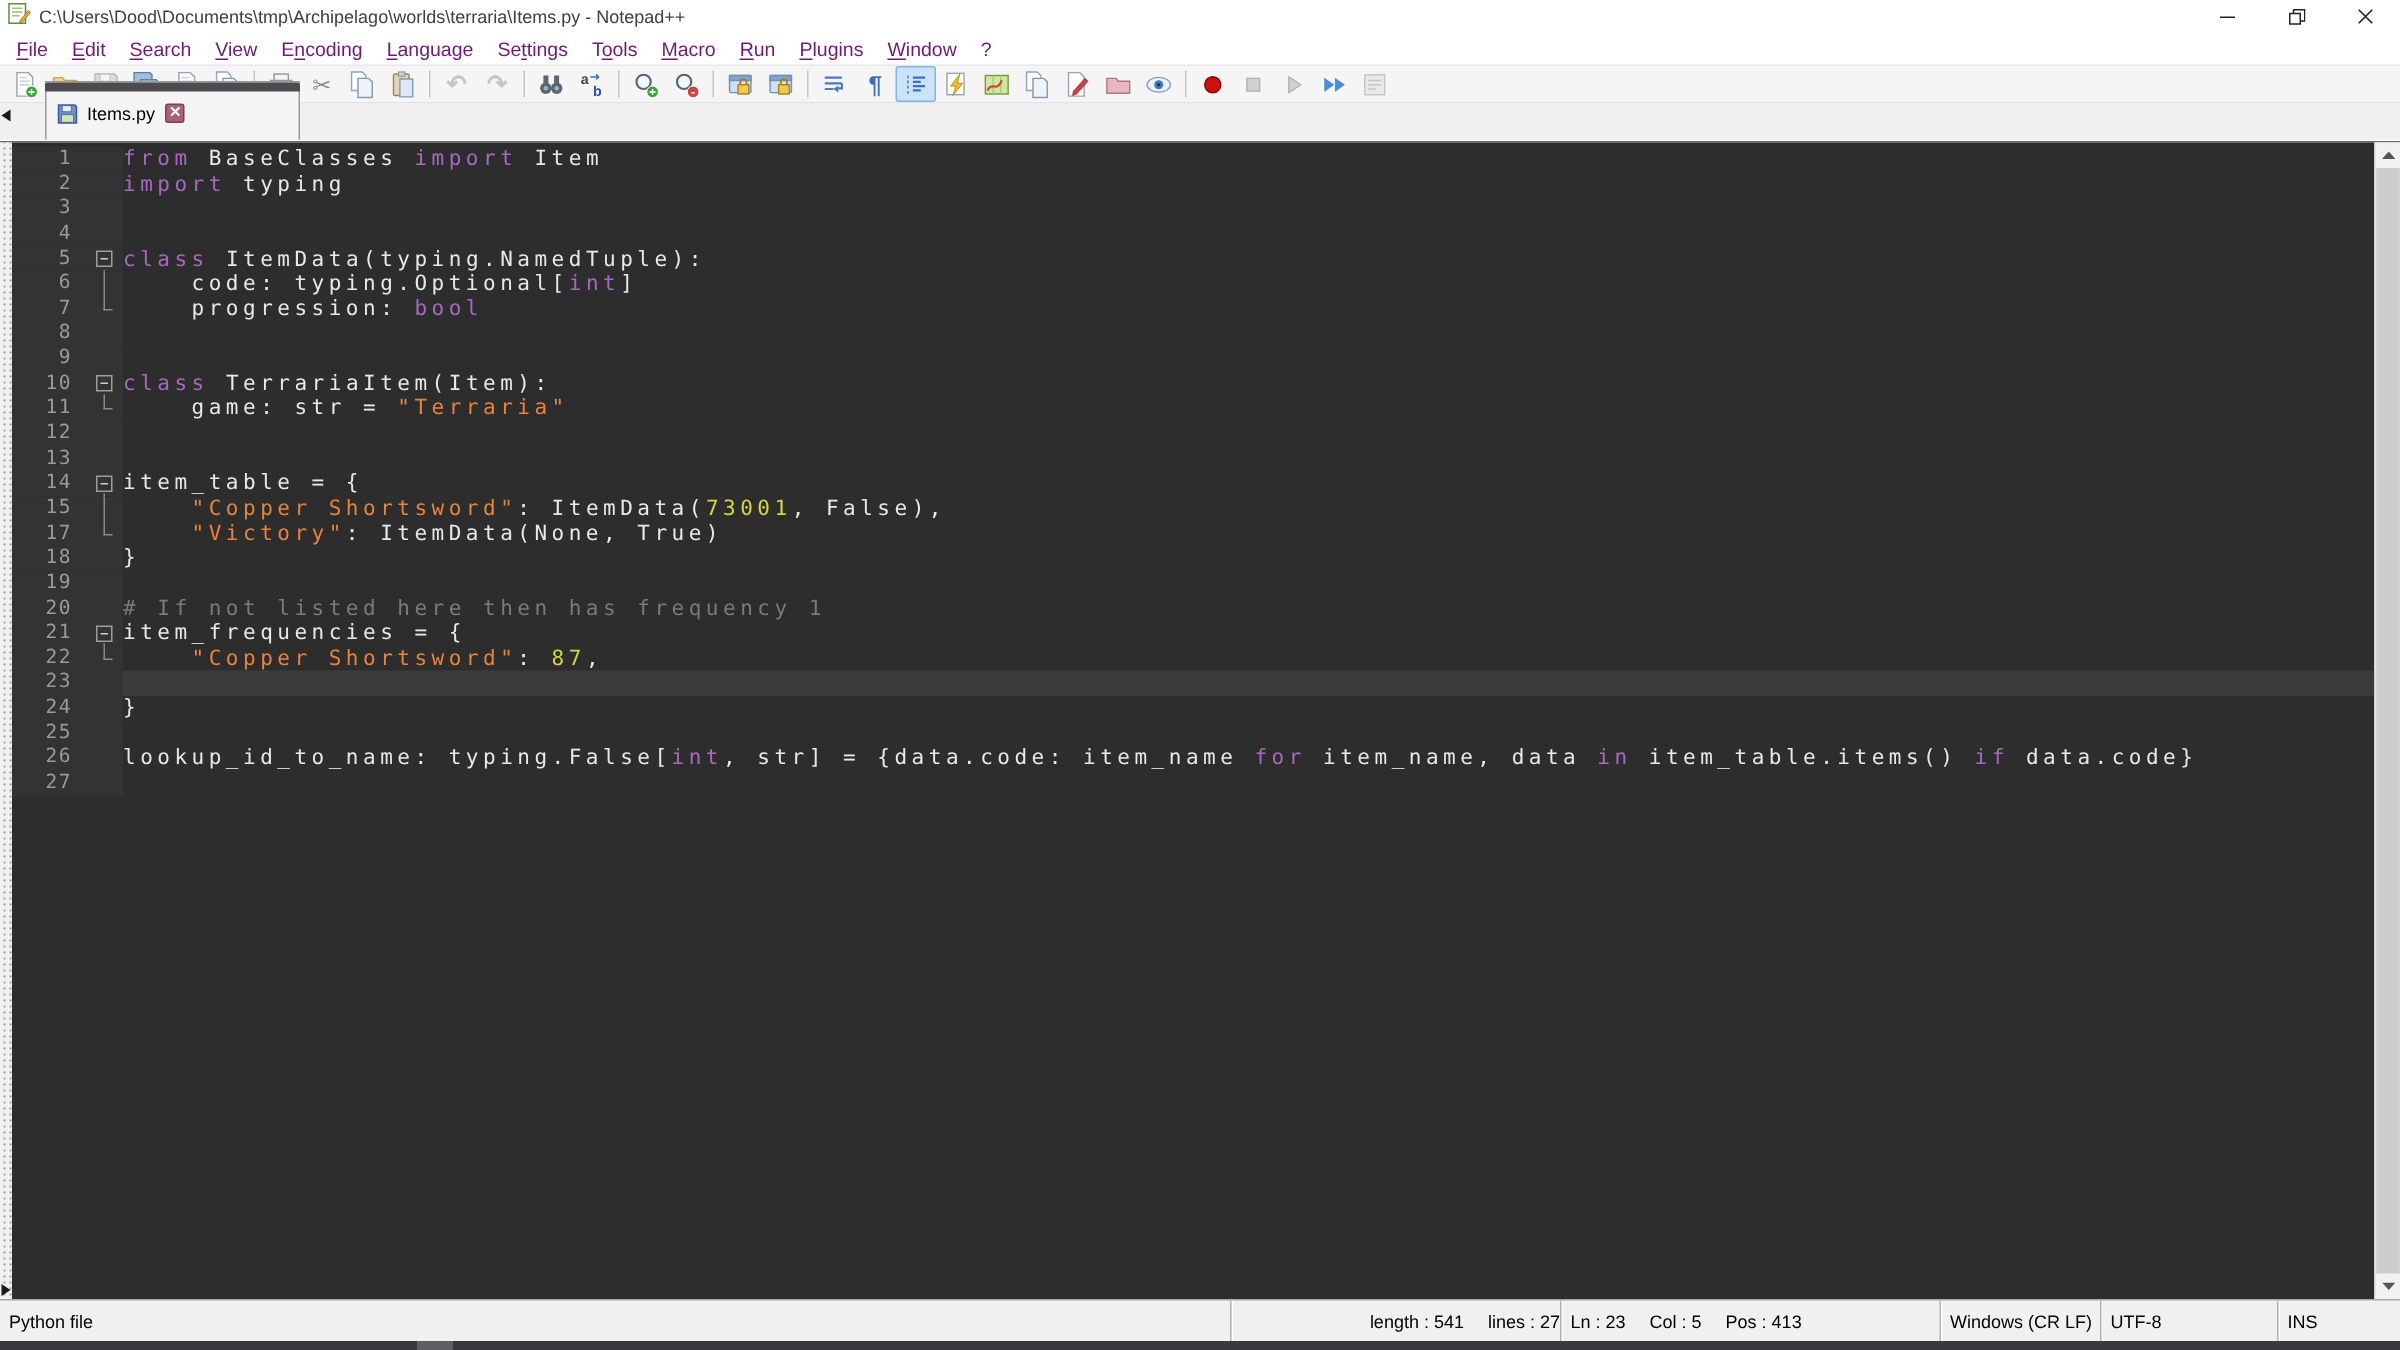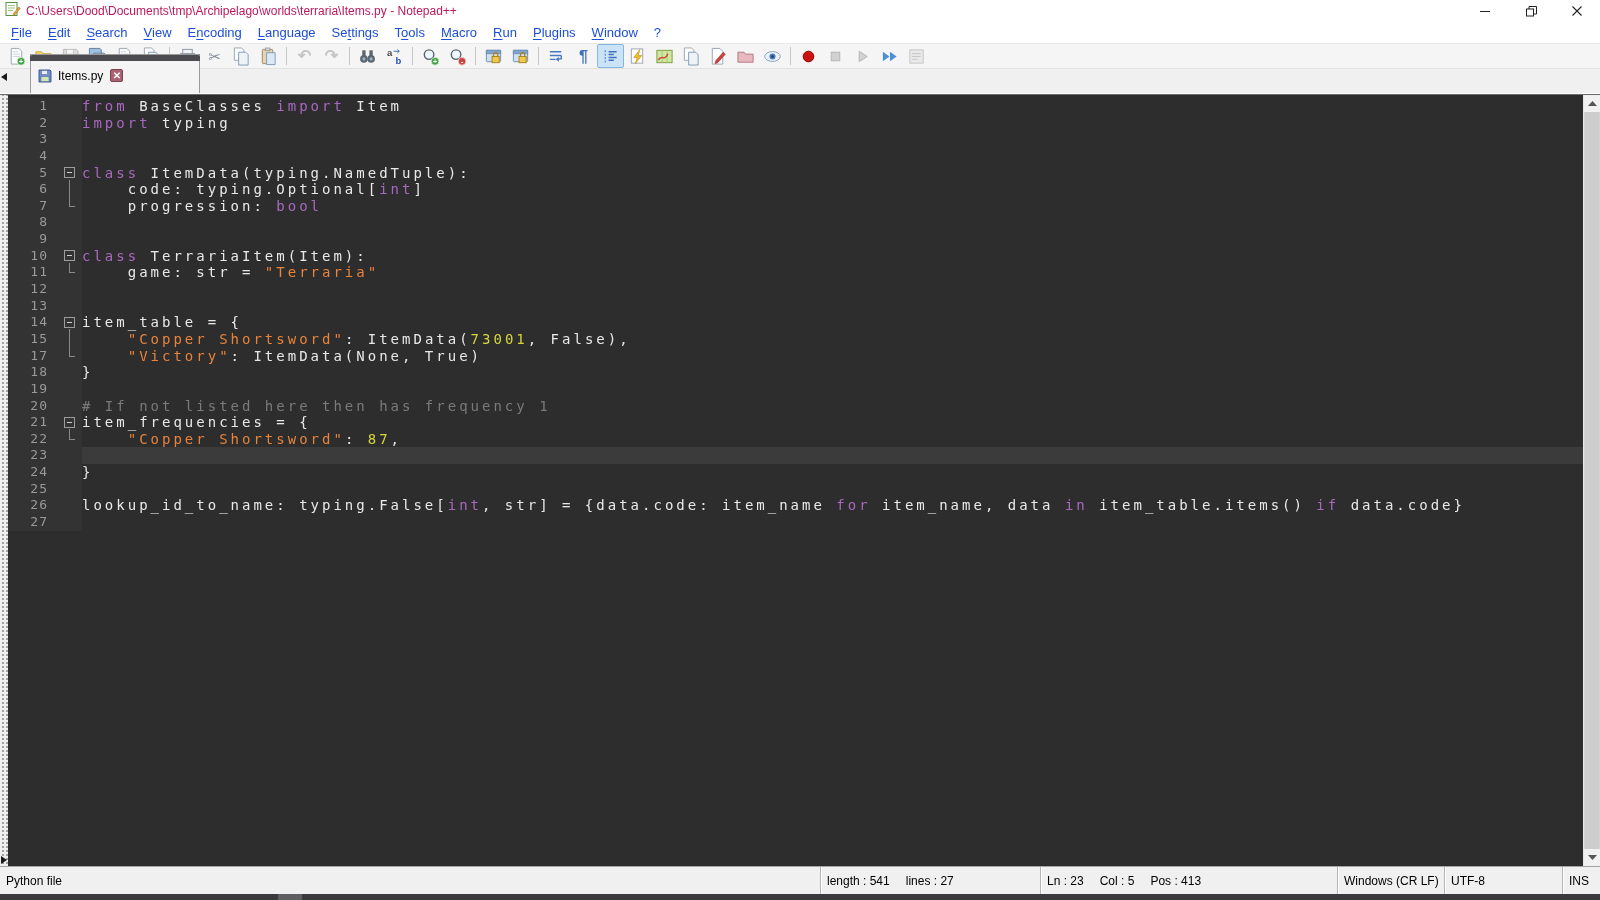--- a/index.html
+++ b/index.html
@@ -2,26 +2,26 @@
 <html style="--bg: #2d2d2d; --marginBg: #333333; --currentLine: #3b3b3b; --keyword: #a868c0; --text: #e8e8e8; --string: #e8833c; --number: #d6d63a; --comment: #7a7a7a; --lineNumber: #9a9a9a; --foldLine: #8a8a8a;"><head>
 <meta charset="utf-8">
 <style>
   * { margin:0; padding:0; box-sizing:border-box; }
   html,body { width:1600px; height:900px; overflow:hidden; }
   body { position:relative; background:#ffffff; font-family:"Liberation Sans", sans-serif; -webkit-font-smoothing:antialiased; }
 
   
   .title-bar { height:22px; background:#ffffff; display:flex; align-items:center; padding-left:5px; }
   .app-icon { margin-right:5px; flex:0 0 auto; }
-  .title-text { font-size:12px; color:#be185d; white-space:nowrap; }
+  .title-text { font-size:12px; color:#404040; white-space:nowrap; }
   .win-controls { margin-left:auto; display:flex; height:100%; }
   .win-btn { width:46px; height:22px; display:flex; align-items:center; justify-content:center; }
 
   
-  .menu-bar { height:21px; background:#ffffff; display:flex; align-items:center; padding-left:3px; font-size:13px; color:#1d4ed8; }
+  .menu-bar { height:21px; background:#ffffff; display:flex; align-items:center; padding-left:3px; font-size:13px; color:#701a75; }
   .menu-item { padding:2px 8px 3px 8px; white-space:nowrap; }
   .menu-item u { text-underline-offset:2px; }
 
   
   .toolbar { height:26px; background:#f5f5f5; border-top:1px solid #e9e9e9; border-bottom:1px solid #e2e2e2; display:flex; align-items:center; padding-left:3px; }
   .tbtn { width:27px; height:24px; display:flex; align-items:center; justify-content:center; border:1px solid transparent; }
   .tbtn.selected { background:#cbe3f7; border:1px solid #84b5e3; border-radius:2px; }
   .tbtn.disabled svg { filter:grayscale(1) opacity(.5); }
   .tsep { width:1px; height:18px; background:#c6c6c6; margin:0 4px; flex:0 0 auto; }
 
@@ -61,23 +61,23 @@
   .sb-btn { position:absolute; left:0; right:0; height:17px; background:#f1f1f1; display:flex; align-items:center; justify-content:center; }
   .sb-btn.up { top:0; }
   .sb-btn.down { bottom:0; }
   .sb-thumb { position:absolute; left:1px; right:1px; top:17px; bottom:17px; background:#cdcdcd; }
 
   
   .status-bar { position:absolute; left:0; right:0; bottom:6px; height:28px; background:#f0f0f0; border-top:1px solid #a6a6a6; display:flex; align-items:center; font-size:12px; color:#000; }
   .sb-sec { height:100%; display:flex; align-items:center; padding-left:6px; white-space:nowrap; overflow:hidden; }
   .sb-sec + .sb-sec { border-left:1px solid #b4b4b4; box-shadow:inset 1px 0 0 #ffffff; }
   .sb-doctype { width:820px; flex:0 0 auto; }
-  .sb-len { width:220px; flex:0 0 auto; }
+  .sb-len { width:220px; flex:0 0 auto;justify-content:flex-end; }
   .sb-caret { width:253px; flex:0 0 auto; }
-  .sb-eol { width:107px; flex:0 0 auto;margin-left:44px; }
+  .sb-eol { width:107px; flex:0 0 auto; }
   .sb-enc { width:118px; flex:0 0 auto; }
   .sb-ins { flex:1; }
   .gap { margin-left:16px; }
 
   .taskbar-sliver { position:absolute; left:0; right:0; bottom:0; height:6px; background:#3a3a3e; }
   .taskbar-block { position:absolute; left:278px; bottom:0; width:24px; height:6px; background:#5f5f63; }
 </style>
 </head>
 <body>
 

